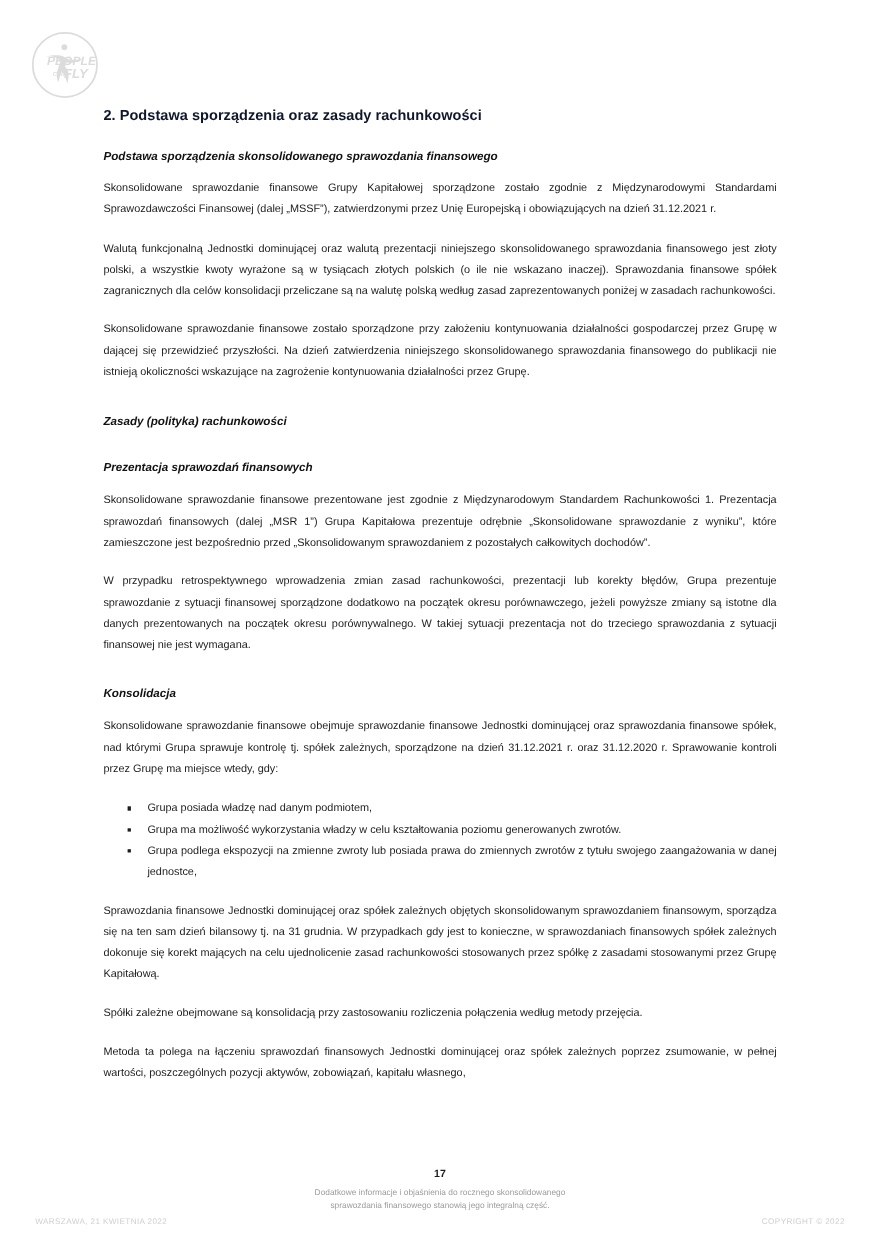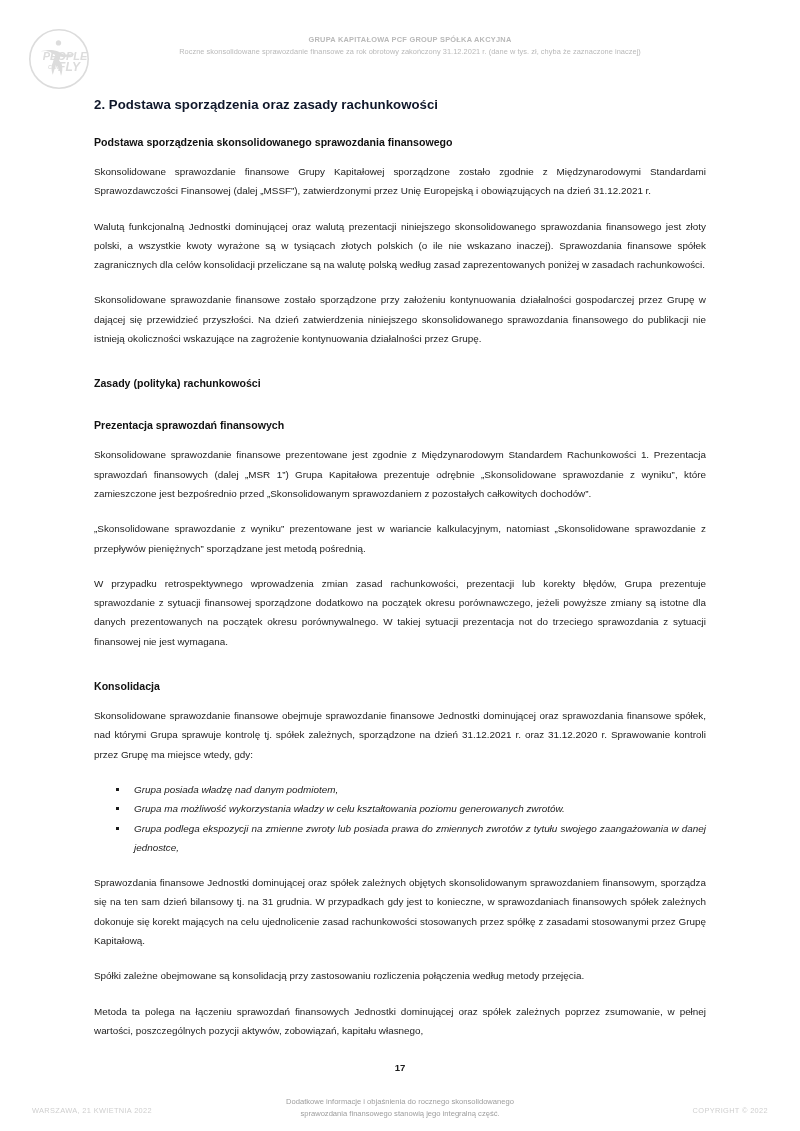--- a/index.html
+++ b/index.html
@@ -75,36 +75,36 @@
     line-height: 17px;
     letter-spacing: 0.05px;
     color: #0f172a;
   }
   h2.sub-title {
     font-size: 10.6px;
     font-weight: bold;
     margin: 0 0 13px 0;
     line-height: 14px;
     color: #111111;
+    font-style: italic;
   }
   h2.sub-title.spaced-top { margin-top: 28px; }
   p.body-text {
     font-size: 9.9px;
     line-height: 19.3px;
     margin: 0 0 16px 0;
     text-align: justify;
     text-justify: inter-word;
     color: #1c1c1c;
     hyphens: none;
   }
   ul.bullets {
     list-style: none;
     margin: 0 0 16px 0;
     padding: 0;
-    font-style: italic;
   }
   ul.bullets li {
     position: relative;
     font-size: 9.9px;
     line-height: 19.3px;
     padding-left: 40px;
     margin: 0;
     text-align: justify;
     color: #1c1c1c;
   }
@@ -131,21 +131,21 @@
     top: 7px;
     left: 0;
     width: 800px;
     text-align: center;
     font-size: 9.6px;
     font-weight: bold;
     color: #1c1c1c;
   }
   .footer-note {
     position: absolute;
-    top: 41px;
+    top: 23px;
     left: 200px;
     width: 400px;
     text-align: center;
     font-size: 7.6px;
     line-height: 11.6px;
     color: #9d9d9d;
   }
   .footer-left {
     position: absolute;
     left: 32px;
@@ -174,42 +174,37 @@
     <div class="logo">
       <svg viewBox="0 0 62 62" width="62" height="62" xmlns="http://www.w3.org/2000/svg">
         <circle cx="31" cy="31" r="29.2" fill="none" stroke="#dcdcdc" stroke-width="1.6"></circle>
         <path d="M30.5 12.2c1.6 0 2.7 1.2 2.7 2.7 0 1.5-1.1 2.7-2.7 2.7s-2.7-1.2-2.7-2.7c0-1.5 1.1-2.7 2.7-2.7z" fill="#dcdcdc"></path>
         <path d="M12.5 23.5c3.4-1.0 8.2-1.6 12.6-1.3 1.9.1 3.6.6 5.0 1.4 1.9 1.1 3.4 2.2 5.4 2.6 3.2.7 7.6.3 11.6-.7-3.0 2.1-7.0 3.6-10.8 3.7-1.4 0-2.7-.2-3.9-.7l-1.3 4.1c1.3 1.1 2.3 2.6 2.8 4.4.9 3.3.4 7.4-.9 11.1-.5-3.3-1.4-6.6-2.8-8.9-.7-1.2-1.5-2.0-2.3-2.3l-3.1 9.9c-.9-2.2-1.4-5.0-1.2-7.7.1-1.6.5-3.1 1.1-4.3l2.5-7.8c-1.3-.6-2.6-1.4-3.9-2.2-1.3-.8-2.7-1.4-4.3-1.6-2.2-.3-4.4.0-6.5.3z" fill="#dcdcdc"></path>
         <text x="37" y="31.5" font-family="'Liberation Sans', sans-serif" font-size="11" font-weight="bold" fill="#dcdcdc" text-anchor="middle">PEOPLE</text>
         <text x="25.5" y="41" font-family="'Liberation Sans', sans-serif" font-size="5.2" font-weight="bold" fill="#dcdcdc" text-anchor="middle">CAN</text>
         <text x="41" y="43" font-family="'Liberation Sans', sans-serif" font-size="12" font-weight="bold" fill="#dcdcdc" text-anchor="middle">FLY</text>
       </svg>
     </div>
-    <div class="header-text">
-      <div class="header-line1">GRUPA KAPITAŁOWA PCF GROUP SPÓŁKA AKCYJNA</div>
-      <div class="header-line2">Roczne skonsolidowane sprawozdanie finansowe za rok obrotowy zakończony 31.12.2021 r. (dane w tys. zł, chyba że zaznaczone inaczej)</div>
-    </div>
   </div>
 
   <div class="content">
 
     <h1 class="section-title">2. Podstawa sporządzenia oraz zasady rachunkowości</h1>
 
     <h2 class="sub-title">Podstawa sporządzenia skonsolidowanego sprawozdania finansowego</h2>
 
     <p class="body-text">Skonsolidowane sprawozdanie finansowe Grupy Kapitałowej sporządzone zostało zgodnie z Międzynarodowymi Standardami Sprawozdawczości Finansowej (dalej „MSSF”), zatwierdzonymi przez Unię Europejską i obowiązujących na dzień 31.12.2021 r.</p>
     <p class="body-text">Walutą funkcjonalną Jednostki dominującej oraz walutą prezentacji niniejszego skonsolidowanego sprawozdania finansowego jest złoty polski, a wszystkie kwoty wyrażone są w tysiącach złotych polskich (o ile nie wskazano inaczej). Sprawozdania finansowe spółek zagranicznych dla celów konsolidacji przeliczane są na walutę polską według zasad zaprezentowanych poniżej w zasadach rachunkowości.</p>
     <p class="body-text">Skonsolidowane sprawozdanie finansowe zostało sporządzone przy założeniu kontynuowania działalności gospodarczej przez Grupę w dającej się przewidzieć przyszłości. Na dzień zatwierdzenia niniejszego skonsolidowanego sprawozdania finansowego do publikacji nie istnieją okoliczności wskazujące na zagrożenie kontynuowania działalności przez Grupę.</p>
 
     <h2 class="sub-title spaced-top">Zasady (polityka) rachunkowości</h2>
 
     <h2 class="sub-title spaced-top">Prezentacja sprawozdań finansowych</h2>
 
     <p class="body-text">Skonsolidowane sprawozdanie finansowe prezentowane jest zgodnie z Międzynarodowym Standardem Rachunkowości 1. Prezentacja sprawozdań finansowych (dalej „MSR 1”) Grupa Kapitałowa prezentuje odrębnie „Skonsolidowane sprawozdanie z wyniku”, które zamieszczone jest bezpośrednio przed „Skonsolidowanym sprawozdaniem z pozostałych całkowitych dochodów”.</p>
-    <p class="body-text">„Skonsolidowane sprawozdanie z wyniku” prezentowane jest w wariancie kalkulacyjnym, natomiast „Skonsolidowane sprawozdanie z przepływów pieniężnych” sporządzane jest metodą pośrednią.</p>
     <p class="body-text">W przypadku retrospektywnego wprowadzenia zmian zasad rachunkowości, prezentacji lub korekty błędów, Grupa prezentuje sprawozdanie z sytuacji finansowej sporządzone dodatkowo na początek okresu porównawczego, jeżeli powyższe zmiany są istotne dla danych prezentowanych na początek okresu porównywalnego. W takiej sytuacji prezentacja not do trzeciego sprawozdania z sytuacji finansowej nie jest wymagana.</p>
 
     <h2 class="sub-title spaced-top">Konsolidacja</h2>
 
     <p class="body-text">Skonsolidowane sprawozdanie finansowe obejmuje sprawozdanie finansowe Jednostki dominującej oraz sprawozdania finansowe spółek, nad którymi Grupa sprawuje kontrolę tj. spółek zależnych, sporządzone na dzień 31.12.2021 r. oraz 31.12.2020 r. Sprawowanie kontroli przez Grupę ma miejsce wtedy, gdy:</p>
 
     <ul class="bullets">
       <li>Grupa posiada władzę nad danym podmiotem,</li>
       <li>Grupa ma możliwość wykorzystania władzy w celu kształtowania poziomu generowanych zwrotów.</li>
       <li>Grupa podlega ekspozycji na zmienne zwroty lub posiada prawa do zmiennych zwrotów z tytułu swojego zaangażowania w danej jednostce,</li>

